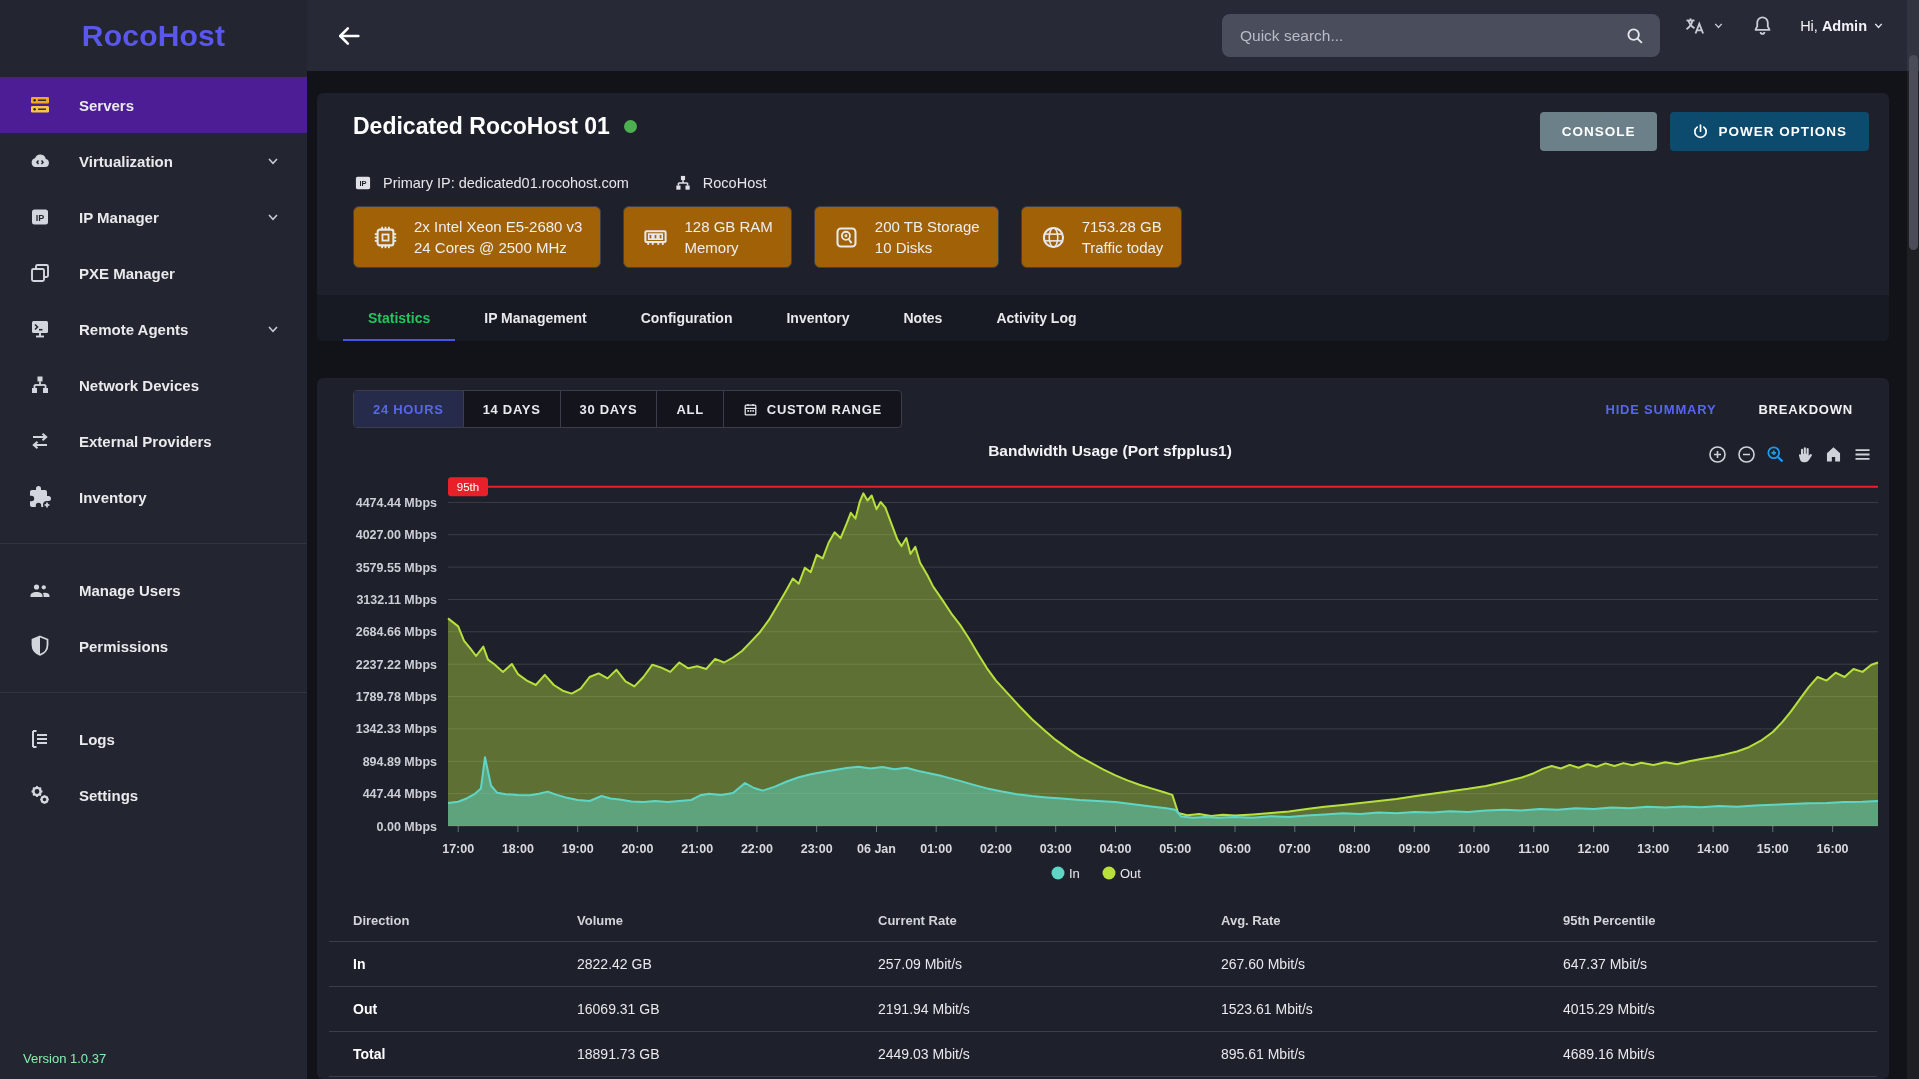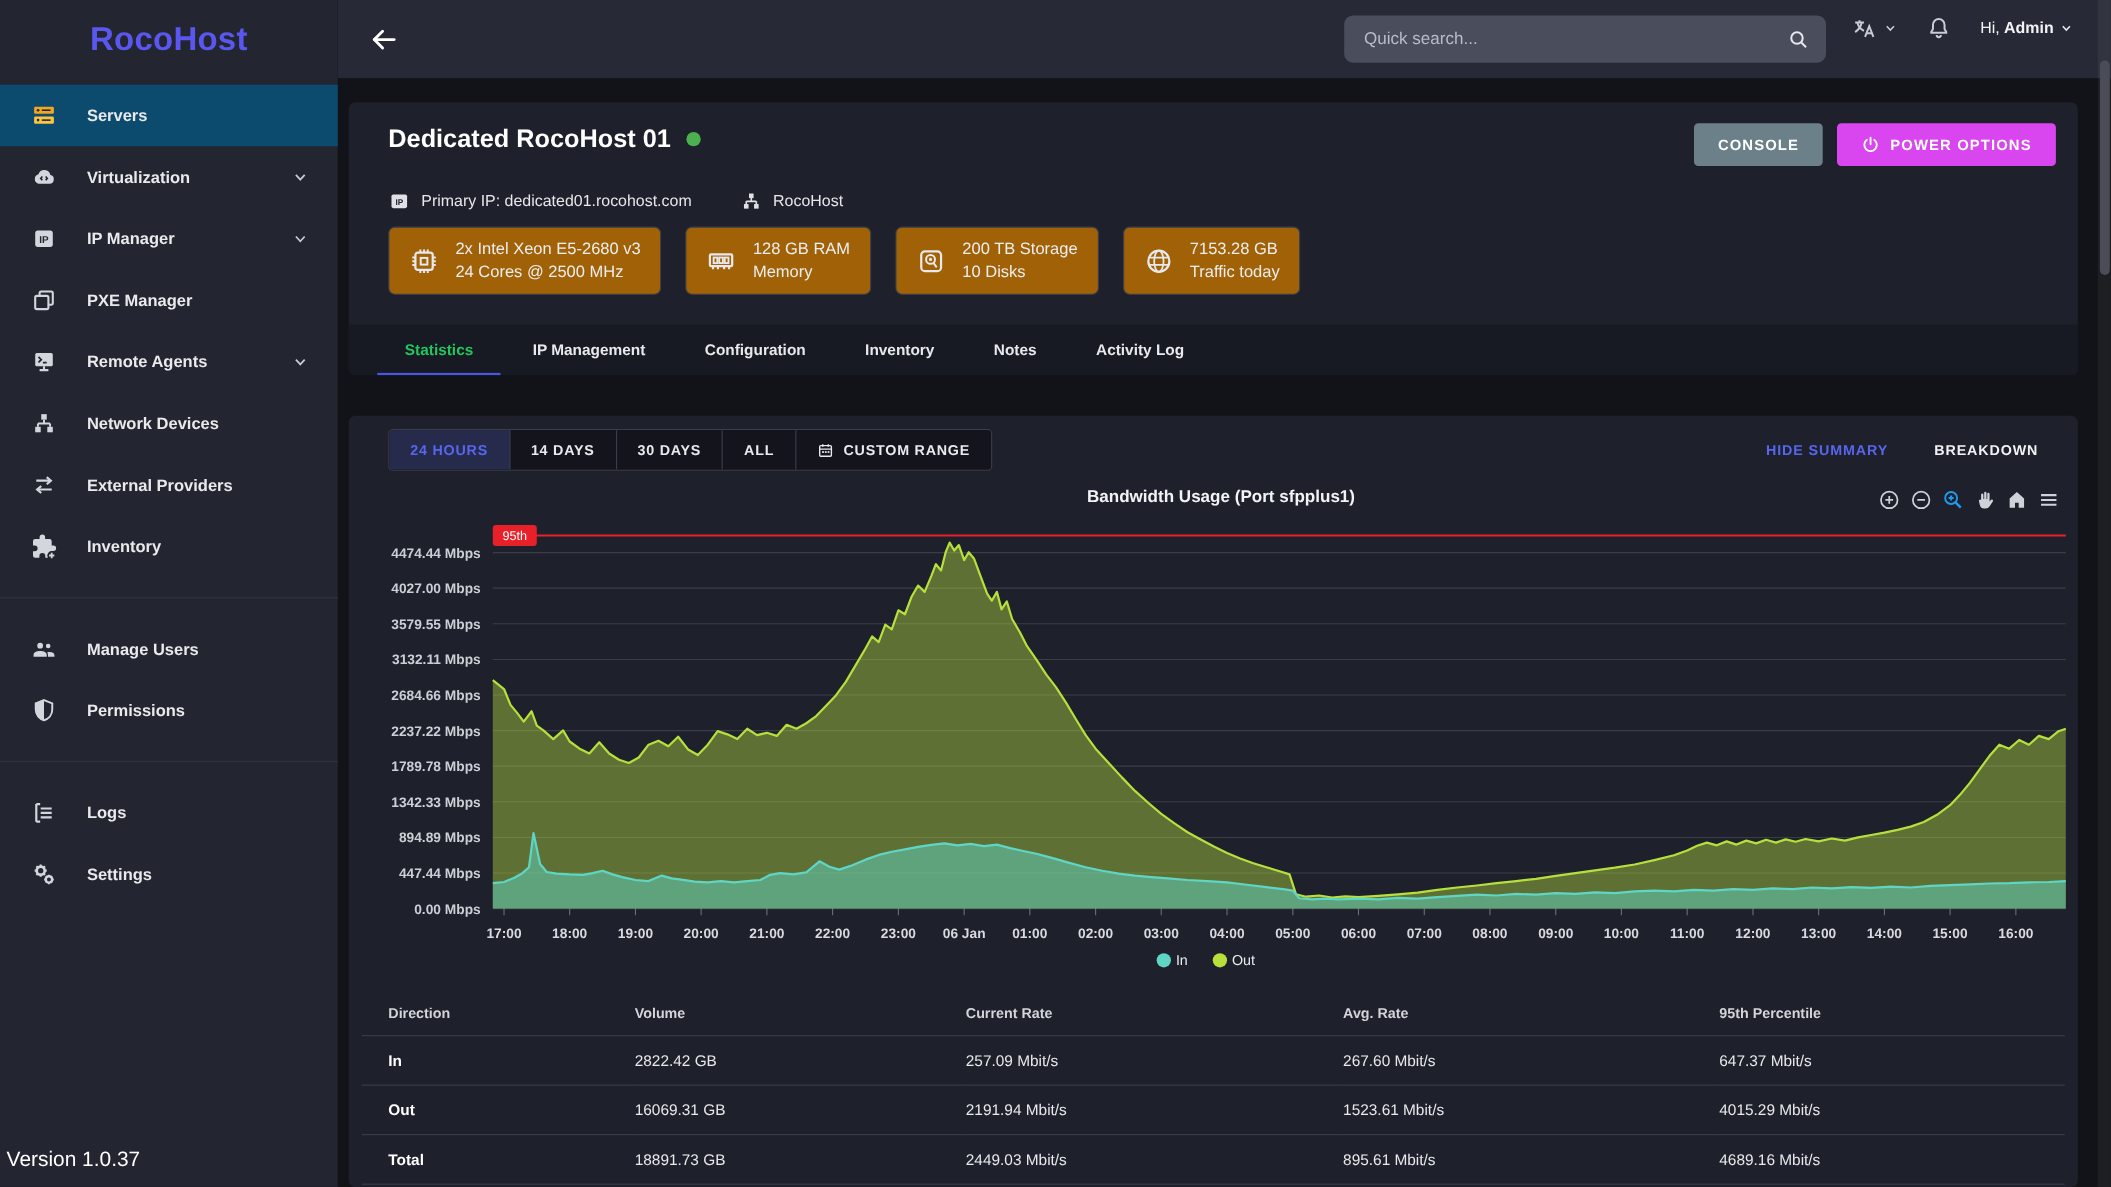--- a/index.html
+++ b/index.html
@@ -5,26 +5,26 @@
   * { margin:0; padding:0; box-sizing:border-box; }
   html,body { width:1919px; height:1079px; overflow:hidden; background:#121318;
     font-family:"Liberation Sans",sans-serif; color:#e9eaec; }
 
   
   .sidebar { position:absolute; left:0; top:0; width:307px; height:1079px; background:#232531; z-index:5; }
   .logo { height:71px; display:flex; align-items:center; justify-content:center;
     font-size:30px; font-weight:bold; color:#5a57ee; letter-spacing:.2px; }
   .nav { margin-top:6px; }
   .nav-item { height:56px; display:flex; align-items:center; padding-left:28px; cursor:pointer; }
-  .nav-item.active { background:#0c4a6e; }
+  .nav-item.active { background:#4c1d95; }
   .nav-ic { width:24px; height:24px; margin-right:27px; display:flex; align-items:center; justify-content:center; flex:none; }
   .nav-label { font-size:15px; font-weight:600; color:#e9eaec; }
   .nav-chev { margin-left:auto; margin-right:26px; display:flex; }
   .nav-sep { height:1px; background:#32343f; margin:18px 0; }
-  .version { position:absolute; left:6px; bottom:13px; font-size:19px; color:#ffffff; }
+  .version { position:absolute; left:23px; bottom:13px; font-size:13px; color:#86efac; }
 
   
   .topbar { position:absolute; left:307px; right:0; top:0; height:71px; background:#272a36; z-index:4; }
   .back-btn { position:absolute; left:28px; top:22px; width:28px; height:28px; cursor:pointer; display:flex; }
   .search { position:absolute; left:915px; top:14px; width:438px; height:43px; background:#4a4e5c;
     border-radius:8px; display:flex; align-items:center; }
   .search input { flex:1; background:transparent; border:none; outline:none; color:#e6e8ee;
     font-size:15.5px; padding:0 14px 0 18px; font-family:Liberation Sans, sans-serif; }
   .search input::placeholder { color:#b9bcc6; }
   .search .sic { margin-right:14px; display:flex; cursor:pointer; }
@@ -40,21 +40,21 @@
   
   .card1 { position:absolute; left:317px; top:93px; width:1572px; height:248px; background:#1e202b; border-radius:6px; }
   .title-row { position:absolute; left:36px; top:20px; display:flex; align-items:center; gap:14px; }
   .page-title { font-size:23px; font-weight:bold; color:#ffffff; }
   .status-dot { width:13px; height:13px; border-radius:50%; }
   .hdr-btns { position:absolute; right:20px; top:19px; display:flex; gap:13px; }
   .btn { border:none; border-radius:4px; color:#fff; font-weight:bold; font-size:13.5px;
     letter-spacing:1px; padding:0 22px; height:39px; cursor:pointer; display:flex; align-items:center; gap:9px;
     font-family:"Liberation Sans",sans-serif; }
   .btn-console { background:#6b8088; }
-  .btn-power { background:#d946ef; }
+  .btn-power { background:#0c4a6e; }
   .info-row { position:absolute; left:36px; top:80px; display:flex; gap:44px; align-items:center; }
   .info-item { display:flex; align-items:center; gap:10px; font-size:14.5px; color:#e6e7ea; }
   .spec-row { position:absolute; left:36px; top:113px; display:flex; gap:22px; }
   .spec-box { background:#a16207; border:1px solid #3c3f4c; border-radius:6px; height:62px;
     display:flex; align-items:center; gap:15px; padding:0 18px; }
   .spec-text { font-size:15px; line-height:21px; color:#eceef0; }
   .tabs { position:absolute; left:0; right:0; bottom:0; height:46px; background:#181a23;
     border-radius:0 0 6px 6px; display:flex; padding-left:24px; }
   .tab { padding:0 27px; line-height:46px; font-size:14px; font-weight:bold; color:#e8e9ec;
     position:relative; cursor:pointer; white-space:nowrap; }

